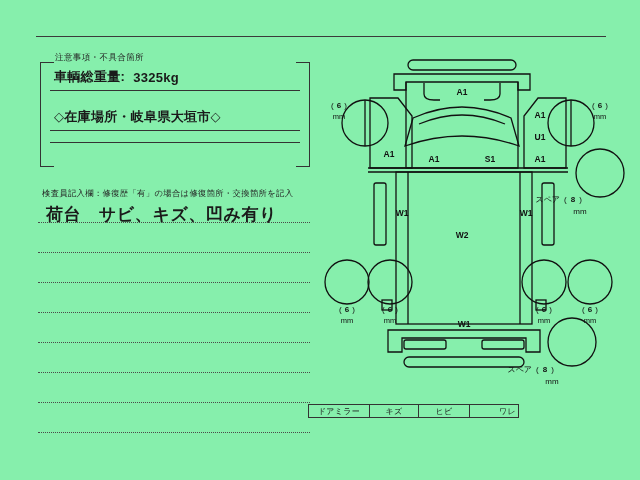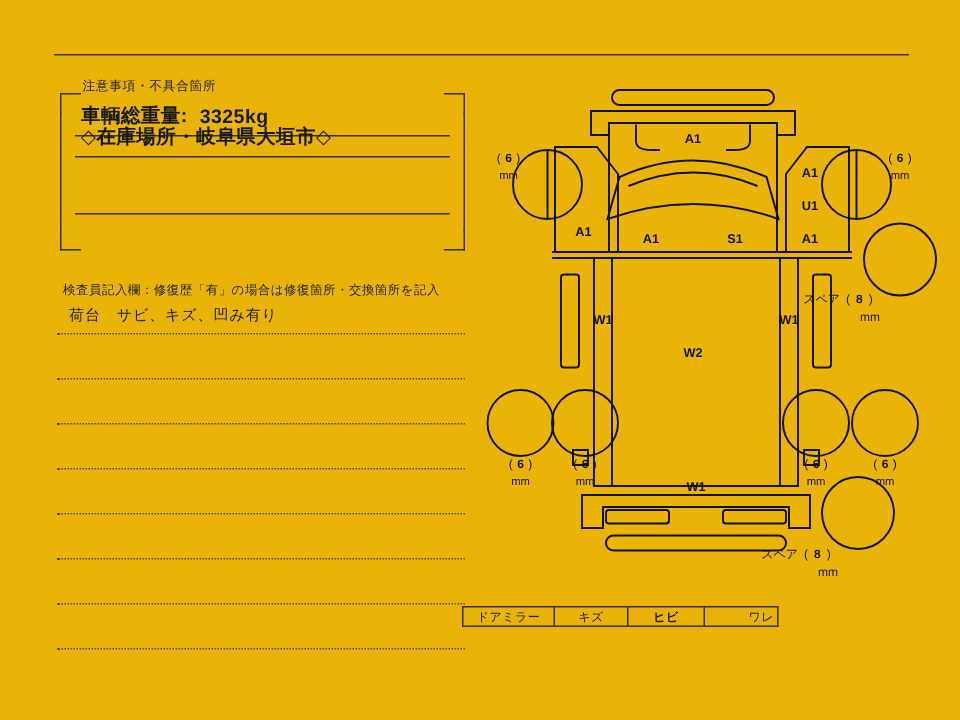--- a/index.html
+++ b/index.html
@@ -8,21 +8,21 @@
     background: #ffffff;
   }
   body {
     font-family: "Liberation Sans", "DejaVu Sans", sans-serif;
     color: #1a1a1a;
   }
   #page {
     position: relative;
     width: 640px;
     height: 480px;
-    background: #eab308;
+    background: #86efac;
     overflow: hidden;
   }
 
   
   .top-rule {
     position: absolute;
     left: 36px;
     top: 36px;
     width: 570px;
     height: 0;
@@ -62,21 +62,21 @@
   .notice-row {
     position: absolute;
     left: 10px;
     width: 250px;
     height: 26px;
     border-bottom: 1.3px solid #333;
     display: flex;
     align-items: center;
   }
   .notice-row.r1 { top: 2px; }
-  .notice-row.r2 { top: 16px; align-items: center; }
+  .notice-row.r2 { top: 42px; align-items: center; }
   .notice-row.r3 { top: 54px; }
   .notice-row.r4 { top: 80px; border-bottom: none; }
 
   .notice-text {
     font-size: 13px;
     font-weight: bold;
     letter-spacing: 0.3px;
     white-space: nowrap;
     padding-left: 4px;
   }
@@ -89,22 +89,22 @@
     letter-spacing: 0.35px;
     color: #222;
     white-space: nowrap;
     font-family: Liberation Mono, monospace;
   }
 
   .memo-head {
     position: absolute;
     left: 46px;
     top: 203px;
-    font-size: 10px;
-    font-weight: normal;
+    font-size: 17px;
+    font-weight: bold;
     letter-spacing: 0.6px;
     white-space: nowrap;
   }
 
   .memo-line {
     position: absolute;
     left: 38px;
     width: 272px;
     height: 0;
     border-top: 1.4px dotted #4a4a4a;
@@ -135,21 +135,21 @@
     text-align: center;
     vertical-align: middle;
     letter-spacing: 0.3px;
     padding: 0 2px;
     white-space: nowrap;
     color: #1a1a1a;
     margin-top: 44px;
   }
   .parts-table td.c0 { width: 56px; }
   .parts-table td.c1 { width: 44px; border-left-style: dotted; font-family: Liberation Serif, serif; }
-  .parts-table td.c2 { width: 46px; font-weight: bold; }
+  .parts-table td.c2 { width: 46px; }
   .parts-table td.c3 { width: 44px; border-left-style: dotted; text-align: right; }
 
   .lbl { font-size: 8px; font-family: "Liberation Sans", sans-serif; fill: #111; }
   .lbl-b { font-size: 8.5px; font-weight: bold; fill: #111; }
 </style>
 </head>
 <body>
 
 <div id="page">
 

